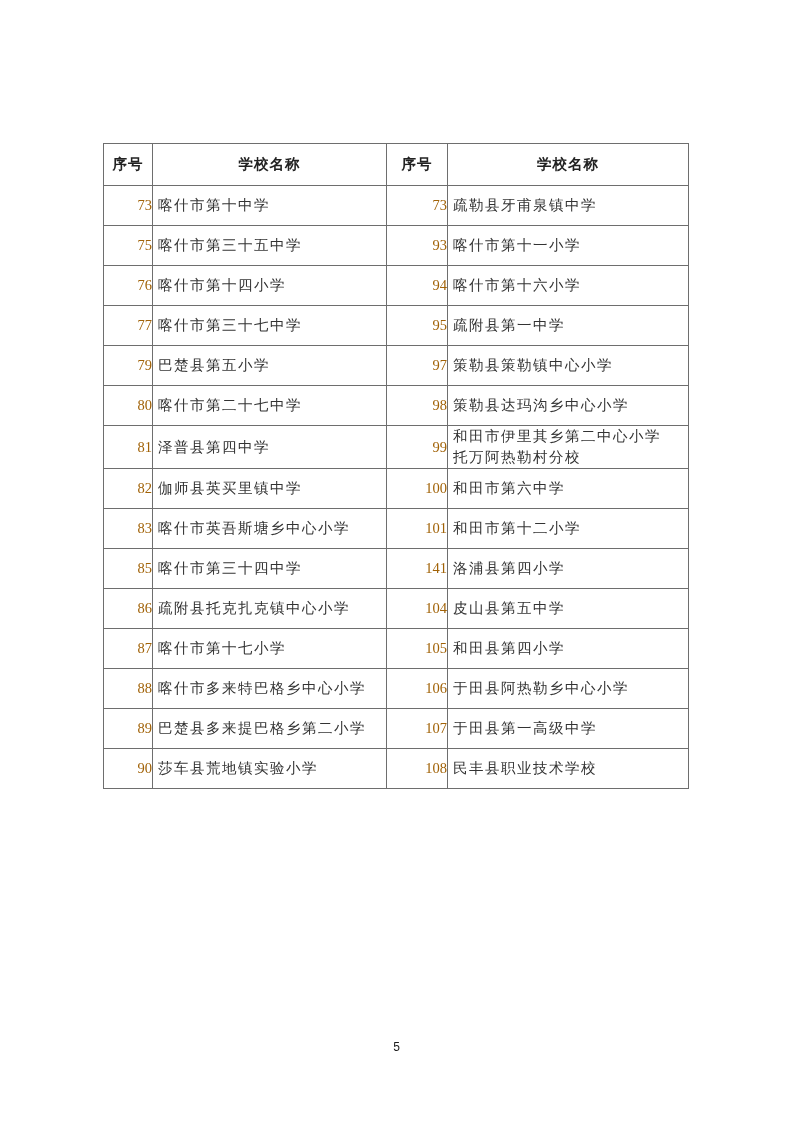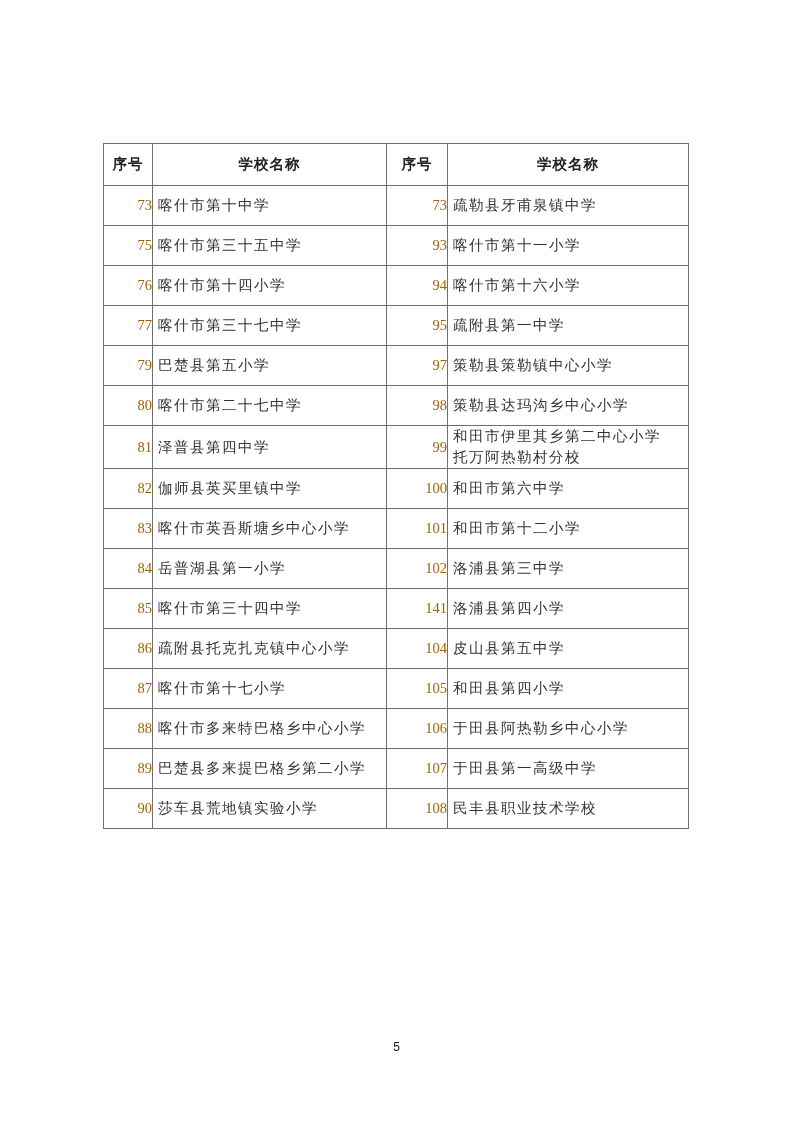--- a/index.html
+++ b/index.html
@@ -135,26 +135,20 @@
       <td class="idx">100</td>
       <td class="name">和田市第六中学</td>
     </tr>
         <tr>
       <td class="idx">83</td>
       <td class="name">喀什市英吾斯塘乡中心小学</td>
       <td class="idx">101</td>
       <td class="name">和田市第十二小学</td>
     </tr>
         <tr>
-      <td class="idx">84</td>
-      <td class="name">岳普湖县第一小学</td>
-      <td class="idx">102</td>
-      <td class="name">洛浦县第三中学</td>
-    </tr>
-        <tr>
       <td class="idx">85</td>
       <td class="name">喀什市第三十四中学</td>
       <td class="idx">141</td>
       <td class="name">洛浦县第四小学</td>
     </tr>
         <tr>
       <td class="idx">86</td>
       <td class="name">疏附县托克扎克镇中心小学</td>
       <td class="idx">104</td>
       <td class="name">皮山县第五中学</td>

